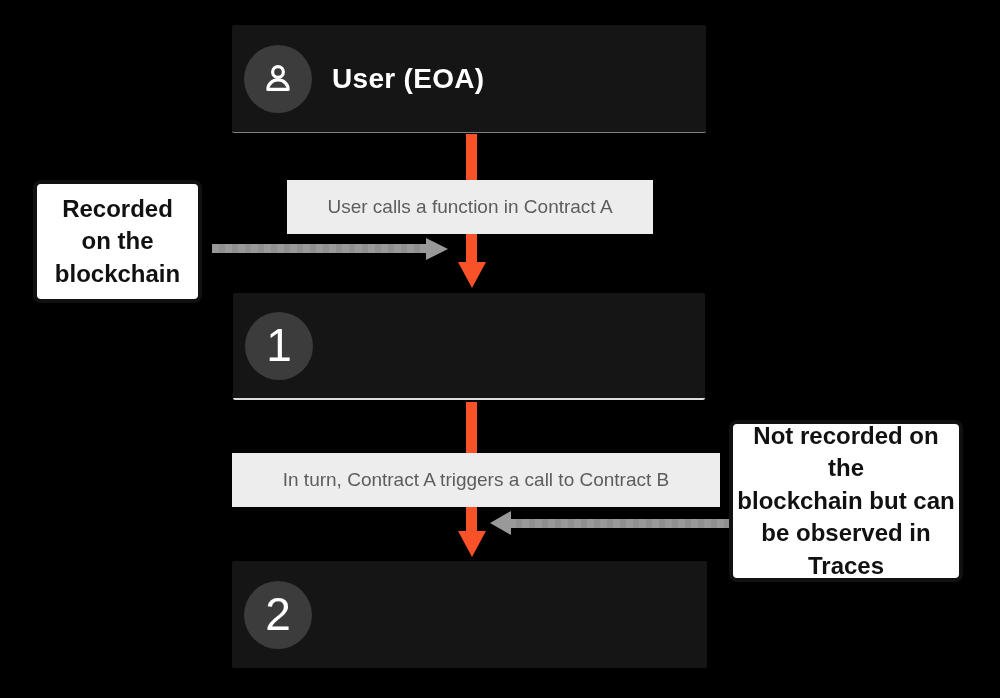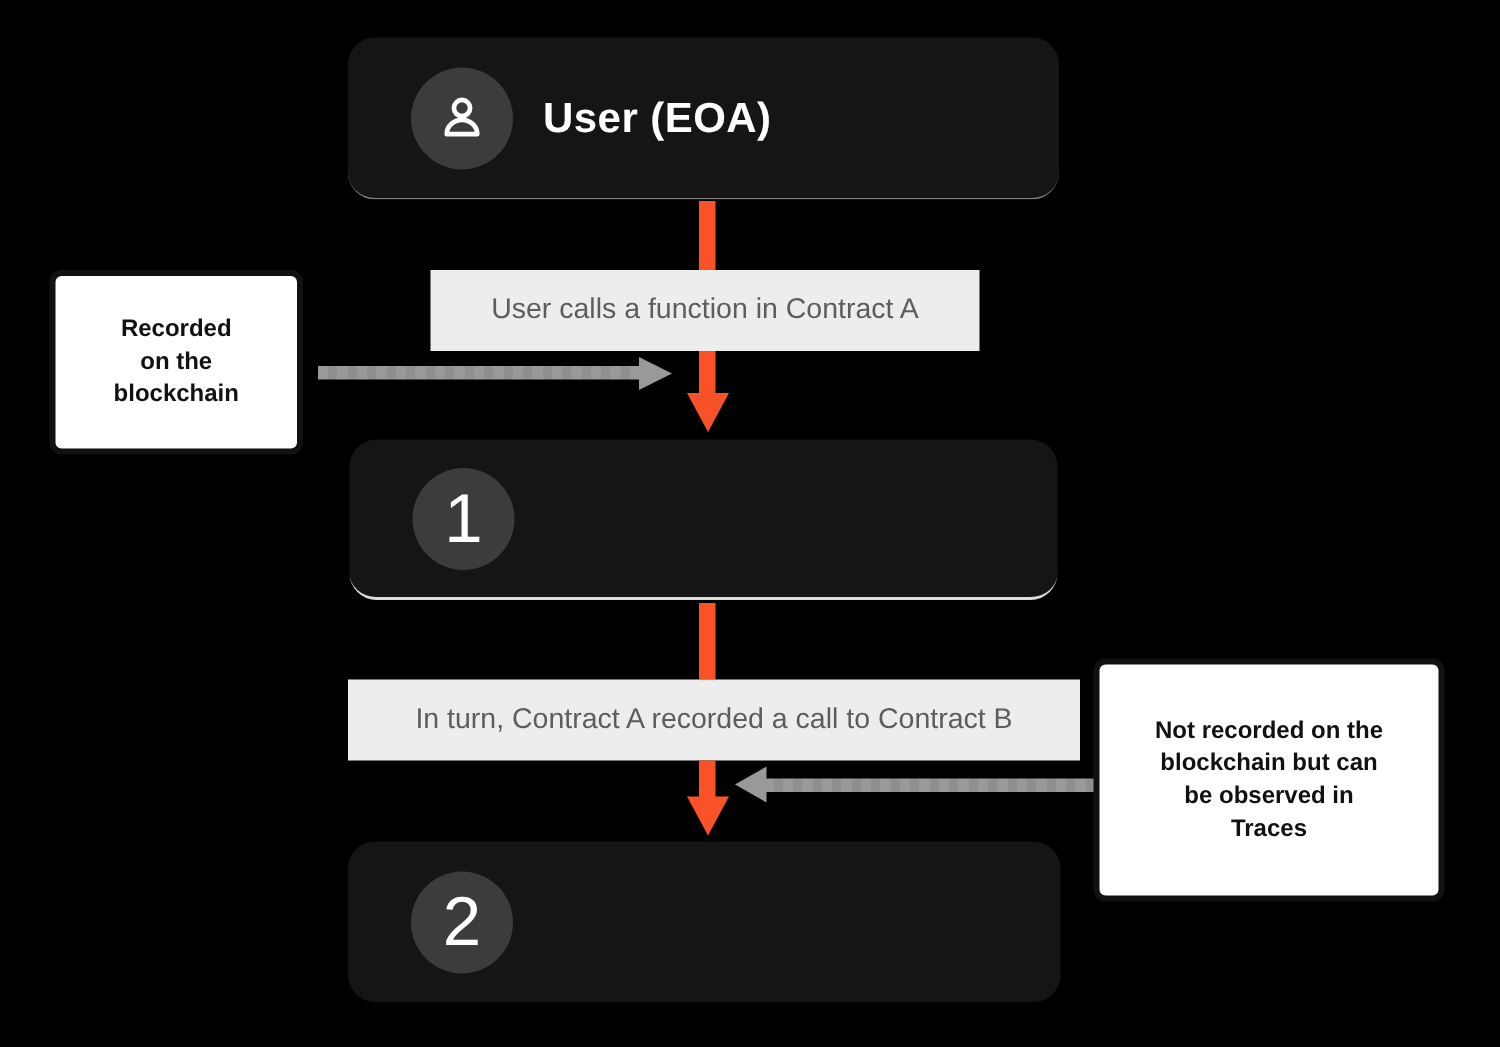--- a/index.html
+++ b/index.html
@@ -8,23 +8,23 @@
     background:var(--background,#000);
     font-family:"Liberation Sans",sans-serif;
     overflow:hidden;position:relative;
   }
   .stage{position:absolute;inset:0;width:1000px;height:698px;}
 
   
   .node{
     position:absolute;
     background:var(--node-bg,#151515);
-    border-radius:18px;
+    border-radius:2px;
     display:flex;align-items:center;
-    padding-left:42px;gap:20px;
+    padding-left:12px;gap:20px;
     box-sizing:border-box;
   }
   .node-title{
     color:var(--node-text,#fff);
     font-size:28px;font-weight:700;letter-spacing:.3px;
   }
   .badge{
     width:68px;height:68px;border-radius:50%;
     background:var(--badge-bg,#3c3c3c);
     display:flex;align-items:center;justify-content:center;
@@ -75,21 +75,21 @@
 
   
   .callout{
     position:absolute;
     background:var(--annotation-bg,#fff);
     border:4px solid var(--annotation-border,#111);
     border-radius:8px;
     box-sizing:border-box;
     display:flex;align-items:center;justify-content:center;
     text-align:center;
-    color:#111;font-weight:700;font-size:16px;line-height:1.35;
+    color:#111;font-weight:700;font-size:24px;line-height:1.35;
     white-space:pre-line;
   }
 
   
   .node.hairline-soft{border-bottom:1px solid #818181;}
   .node.hairline-bright{border-bottom:2px solid #dcdcdc;}
 
   .user-icon-svg{display:block;}
 </style>
 </head>
@@ -124,29 +124,29 @@
   <div class="gray-head-right" style="left:426px;top:238px;"></div>
 
   <div class="node hairline-bright" style="left:233px;top:293px;width:472px;height:107px;">
     <div class="badge">
       <span class="badge-num">1</span>
     </div>
   </div>
 
   <div class="stem" style="left:466px;top:402px;height:51px;"></div>
 
-  <div class="edge-label" style="left:232px;top:453px;width:488px;height:54px;">In turn, Contract A recorded a call to Contract B</div>
+  <div class="edge-label" style="left:232px;top:453px;width:488px;height:54px;">In turn, Contract A triggers a call to Contract B</div>
 
   <div class="stem" style="left:466px;top:507px;height:26px;"></div>
   <div class="arrowhead-down" style="left:458px;top:531px;"></div>
 
   <div class="gray-head-left" style="left:490px;top:511px;"></div>
   <div class="gray-tail" style="left:509px;top:519px;width:221px;"></div>
 
-  <div class="callout" style="left:729px;top:439px;width:234px;height:162px;">Not recorded on the
+  <div class="callout" style="left:729px;top:420px;width:234px;height:162px;">Not recorded on the
 blockchain but can
 be observed in
 Traces</div>
 
   <div class="node" style="left:232px;top:561px;width:475px;height:107px;">
     <div class="badge">
       <span class="badge-num">2</span>
     </div>
   </div>
 

